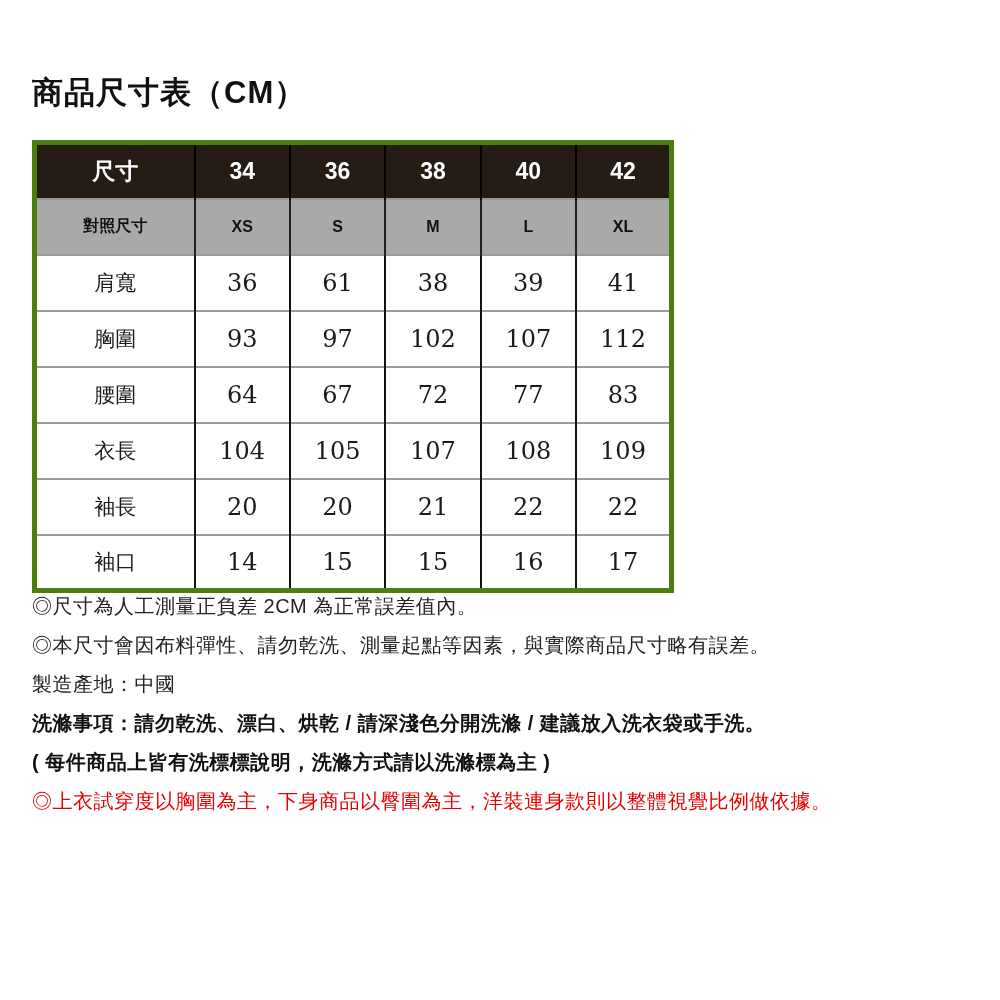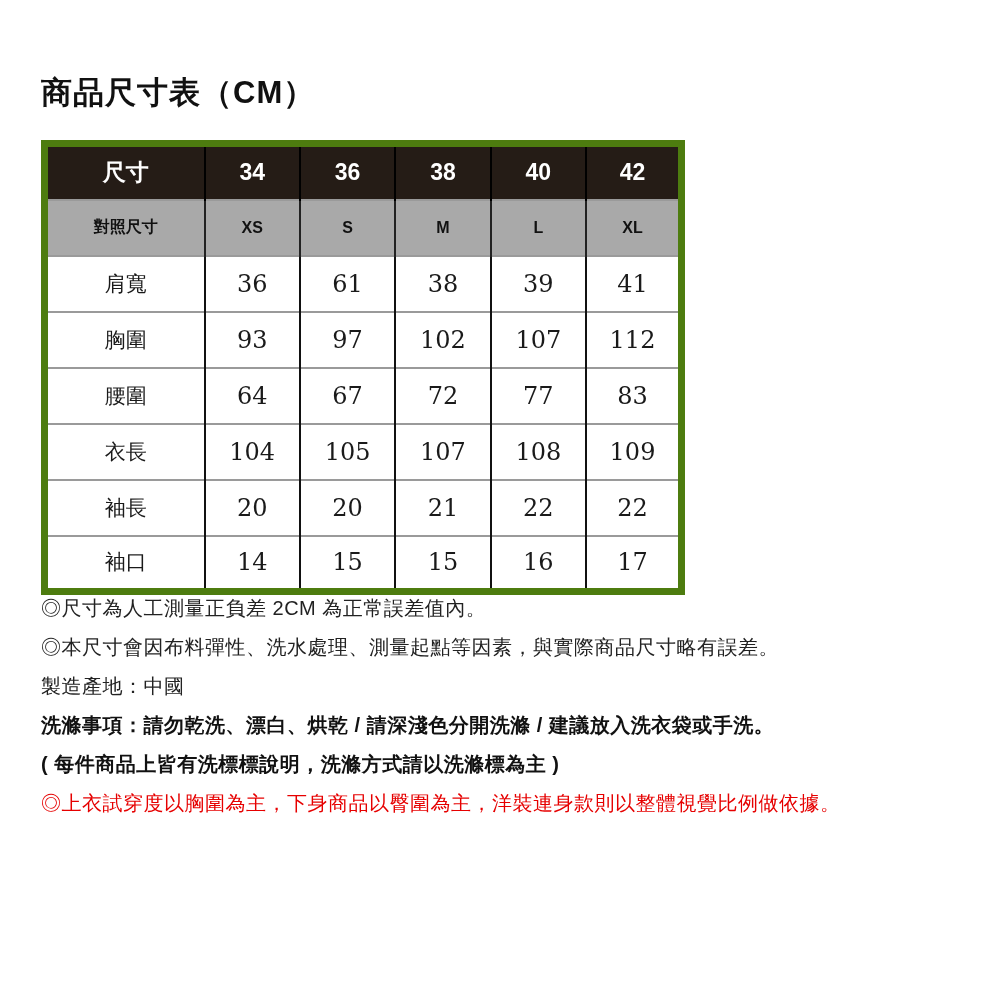--- a/index.html
+++ b/index.html
@@ -5,37 +5,37 @@
   html, body { margin: 0; padding: 0; background: #ffffff; }
   body {
     width: 1000px; height: 1000px;
     font-family: "Liberation Sans", sans-serif;
     color: #1a1a1a;
     -webkit-font-smoothing: antialiased;
   }
   .page {
     position: relative;
     width: 1000px; height: 1000px;
-    padding: 72px 0 0 41px;
+    padding: 72px 0 0 32px;
     box-sizing: border-box;
     background: #ffffff;
   }
   .title {
     font-size: 31px;
     font-weight: 600;
     letter-spacing: 1px;
     color: #111111;
     margin: 0 0 26px 0;
     line-height: 42px;
   }
   table.size-table {
     border-collapse: collapse;
     width: 637px;
     table-layout: fixed;
-    border: 7px solid #4d7c0f;
+    border: 5px solid #4d7c0f;
   }
   table.size-table col.c-label { width: 160px; }
   table.size-table col.c-val { width: 95.4px; }
   table.size-table tr { height: 56px; }
   table.size-table th, table.size-table td {
     padding: 0;
     text-align: center;
     vertical-align: middle;
     border-top: 2px solid #9a9a9a;
     border-left: 2px solid #111111;
@@ -160,20 +160,20 @@
         <td>15</td>
         <td>15</td>
         <td>16</td>
         <td>17</td>
       </tr>
     </tbody>
   </table>
 
   <div class="notes">
     <p>◎尺寸為人工測量正負差 2CM 為正常誤差值內。</p>
-    <p>◎本尺寸會因布料彈性、洗水處理、測量起點等因素，與實際商品尺寸略有誤差。</p>
+    <p>◎本尺寸會因布料彈性、請勿乾洗、測量起點等因素，與實際商品尺寸略有誤差。</p>
     <p>製造產地：中國</p>
     <p class="note-bold">洗滌事項：請勿乾洗、漂白、烘乾 / 請深淺色分開洗滌 / 建議放入洗衣袋或手洗。</p>
     <p class="note-bold">( 每件商品上皆有洗標標說明，洗滌方式請以洗滌標為主 )</p>
     <p class="note-red">◎上衣試穿度以胸圍為主，下身商品以臀圍為主，洋裝連身款則以整體視覺比例做依據。</p>
   </div>
 
 </div>
 
 </body></html>

